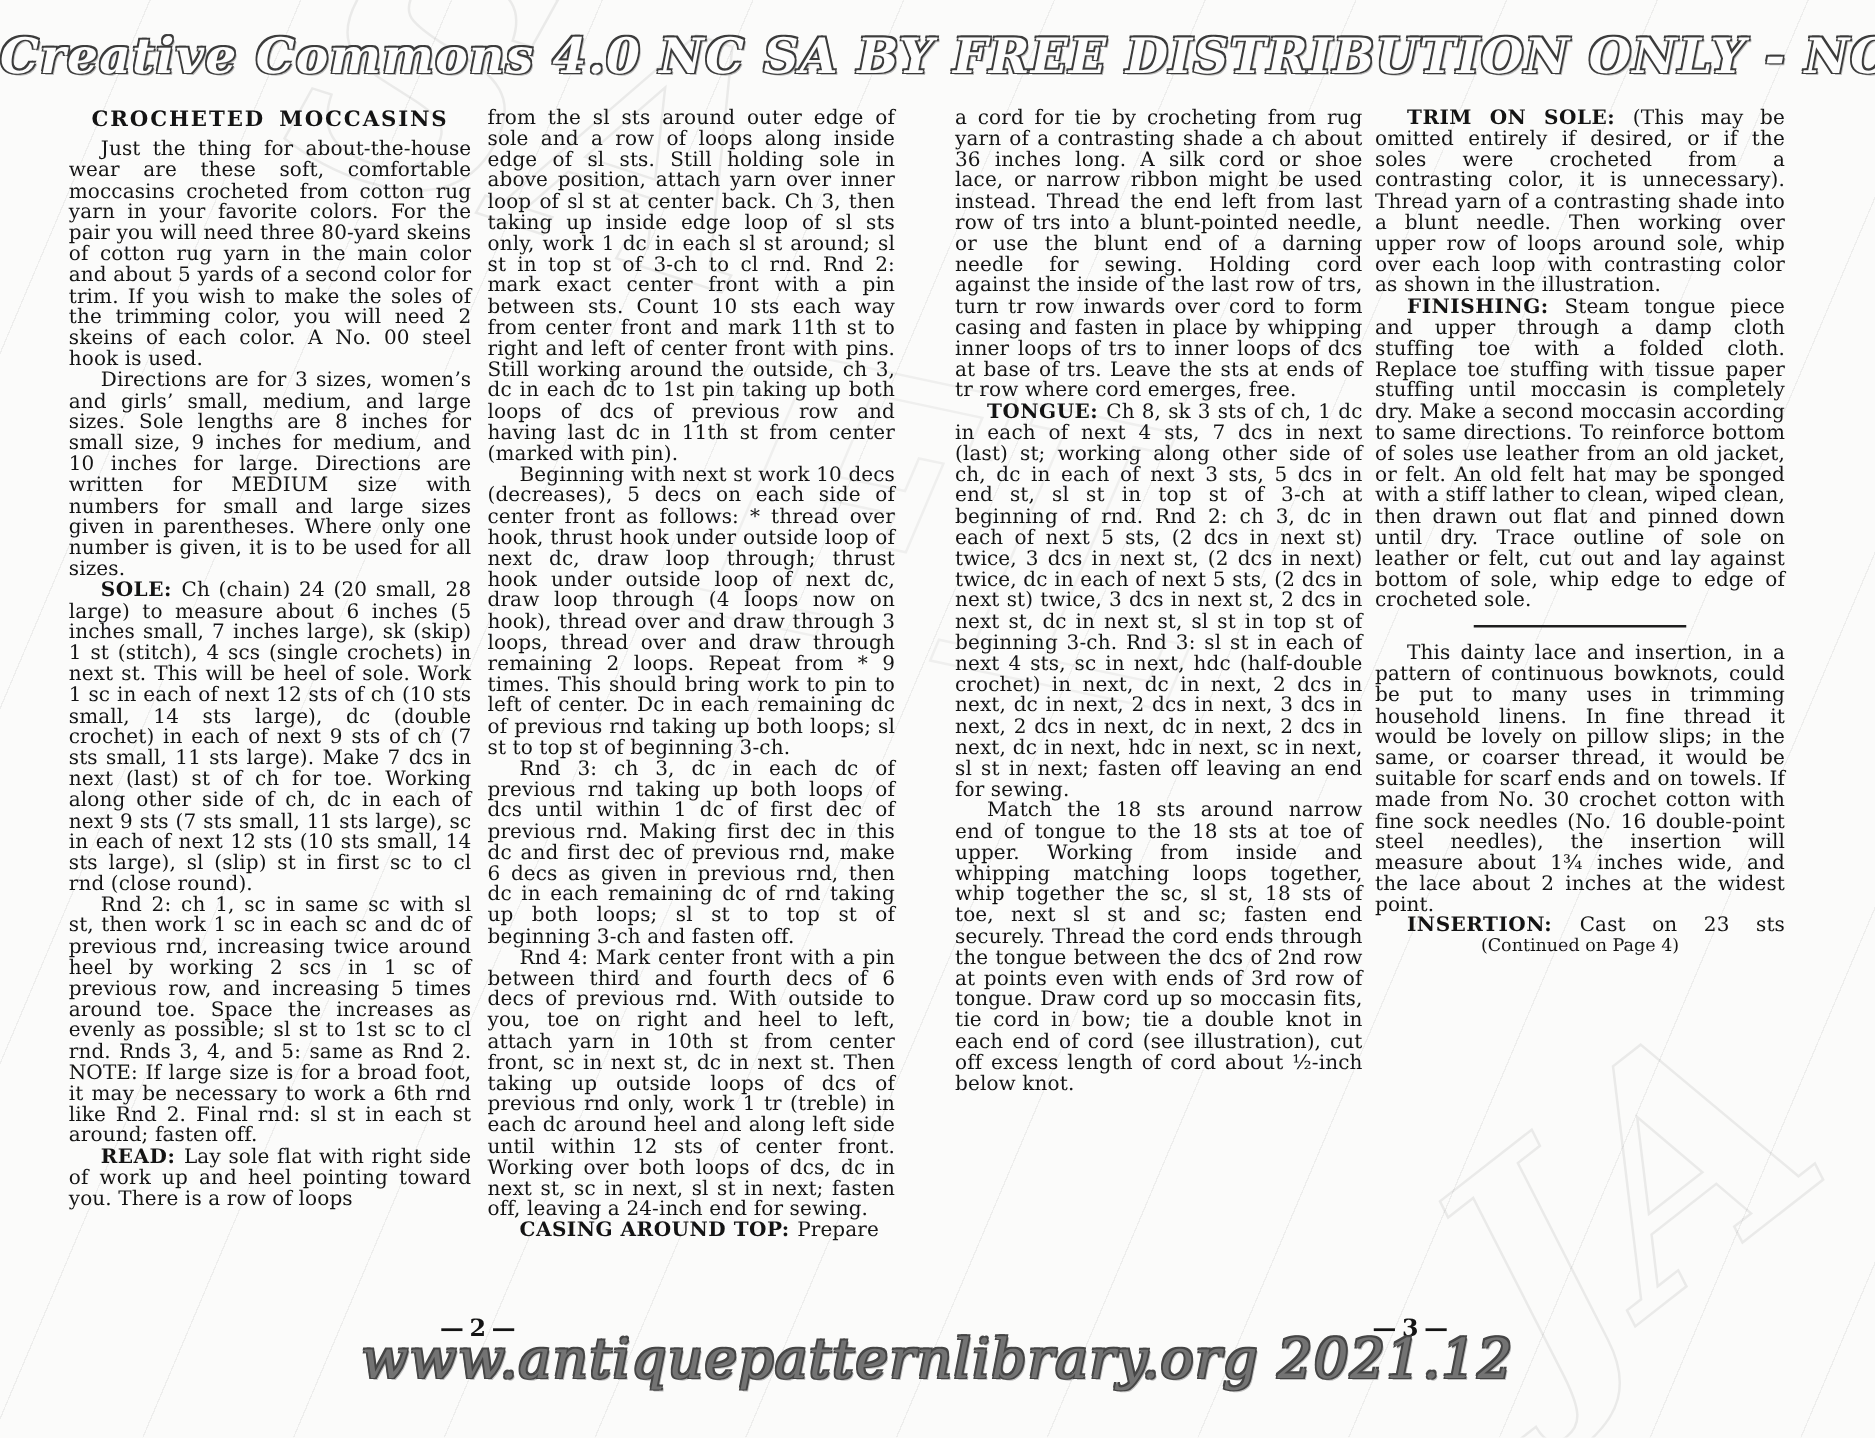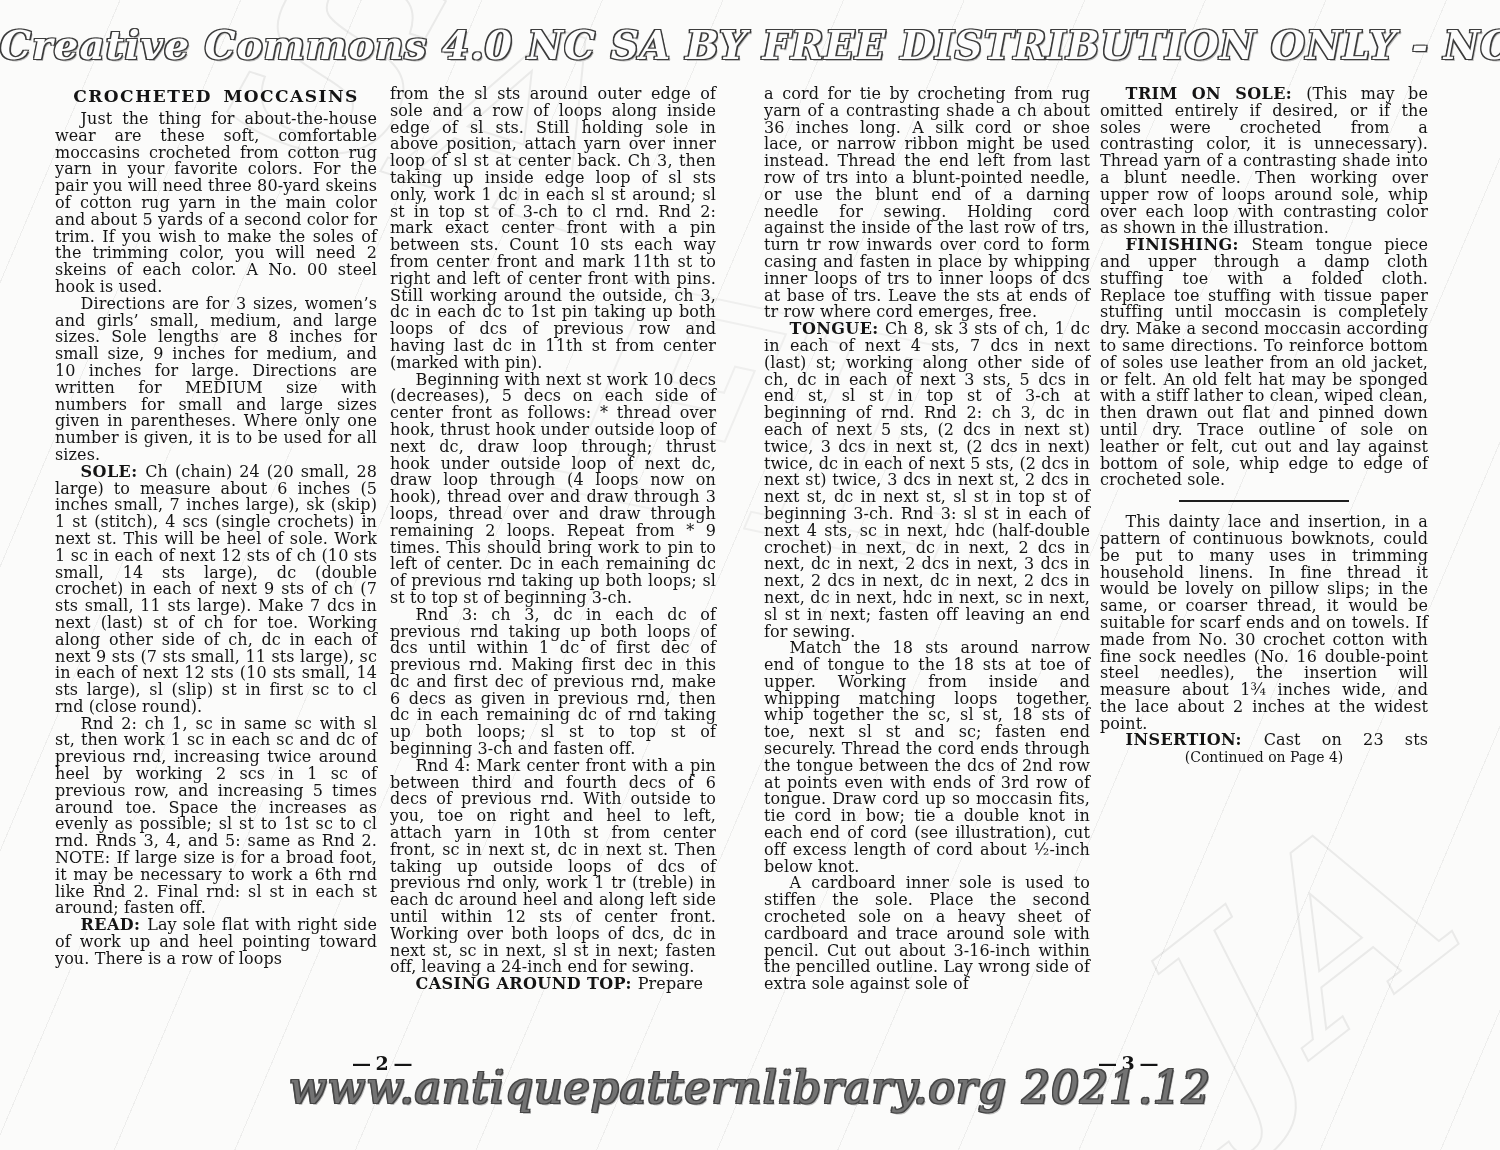--- a/index.html
+++ b/index.html
@@ -120,21 +120,20 @@
       <p class="body-p noindent">from the sl sts around outer edge of sole and a row of loops along inside edge of sl sts.  Still holding sole in above position, attach yarn over inner loop of sl st at center back.  Ch 3, then taking up inside edge loop of sl sts only, work 1 dc in each sl st around; sl st in top st of 3-ch to cl rnd.  Rnd 2: mark exact center front with a pin between sts. Count 10 sts each way from center front and mark 11th st to right and left of center front with pins. Still working around the outside, ch 3, dc in each dc to 1st pin taking up both loops of dcs of previous row and having last dc in 11th st from center (marked with pin).</p>
       <p class="body-p">Beginning with next st work 10 decs (decreases), 5 decs on each side of center front as follows: * thread over hook, thrust hook under outside loop of next dc, draw loop through; thrust hook under outside loop of next dc, draw loop through (4 loops now on hook), thread over and draw through 3 loops, thread over and draw through remaining 2 loops. Repeat from * 9 times. This should bring work to pin to left of center. Dc in each remaining dc of previous rnd taking up both loops; sl st to top st of beginning 3-ch.</p>
       <p class="body-p">Rnd 3: ch 3, dc in each dc of previous rnd taking up both loops of dcs until within 1 dc of first dec of previous rnd. Making first dec in this dc and first dec of previous rnd, make 6 decs as given in previous rnd, then dc in each remaining dc of rnd taking up both loops; sl st to top st of beginning 3-ch and fasten off.</p>
       <p class="body-p">Rnd 4: Mark center front with a pin between third and fourth decs of 6 decs of previous rnd. With outside to you, toe on right and heel to left, attach yarn in 10th st from center front, sc in next st, dc in next st. Then taking up outside loops of dcs of previous rnd only, work 1 tr (treble) in each dc around heel and along left side until within 12 sts of center front. Working over both loops of dcs, dc in next st, sc in next, sl st in next; fasten off, leaving a 24-inch end for sewing.</p>
       <p class="body-p"><strong>CASING AROUND TOP: </strong>Prepare</p>
     </div>
   <div class="col col-3">
       <p class="body-p noindent">a cord for tie by crocheting from rug yarn of a contrasting shade a ch about 36 inches long. A silk cord or shoe lace, or narrow ribbon might be used instead. Thread the end left from last row of trs into a blunt-pointed needle, or use the blunt end of a darning needle for sewing. Holding cord against the inside of the last row of trs, turn tr row inwards over cord to form casing and fasten in place by whipping inner loops of trs to inner loops of dcs at base of trs. Leave the sts at ends of tr row where cord emerges, free.</p>
       <p class="body-p"><strong>TONGUE: </strong>Ch 8, sk 3 sts of ch, 1 dc in each of next 4 sts, 7 dcs in next (last) st; working along other side of ch, dc in each of next 3 sts, 5 dcs in end st, sl st in top st of 3-ch at beginning of rnd. Rnd 2: ch 3, dc in each of next 5 sts, (2 dcs in next st) twice, 3 dcs in next st, (2 dcs in next) twice, dc in each of next 5 sts, (2 dcs in next st) twice, 3 dcs in next st, 2 dcs in next st, dc in next st, sl st in top st of beginning 3-ch. Rnd 3: sl st in each of next 4 sts, sc in next, hdc (half-double crochet) in next, dc in next, 2 dcs in next, dc in next, 2 dcs in next, 3 dcs in next, 2 dcs in next, dc in next, 2 dcs in next, dc in next, hdc in next, sc in next, sl st in next; fasten off leaving an end for sewing.</p>
       <p class="body-p">Match the 18 sts around narrow end of tongue to the 18 sts at toe of upper. Working from inside and whipping matching loops together, whip together the sc, sl st, 18 sts of toe, next sl st and sc; fasten end securely. Thread the cord ends through the tongue between the dcs of 2nd row at points even with ends of 3rd row of tongue. Draw cord up so moccasin fits, tie cord in bow; tie a double knot in each end of cord (see illustration), cut off excess length of cord about ½-inch below knot.</p>
-      <p class="body-p">A cardboard inner sole is used to stiffen the sole. Place the second crocheted sole on a heavy sheet of cardboard and trace around sole with pencil. Cut out about 3-16-inch within the pencilled outline. Lay wrong side of extra sole against sole of</p>
     </div>
   <div class="col col-4">
       <p class="body-p"><strong>TRIM ON SOLE: </strong>(This may be omitted entirely if desired, or if the soles were crocheted from a contrasting color, it is unnecessary). Thread yarn of a contrasting shade into a blunt needle. Then working over upper row of loops around sole, whip over each loop with contrasting color as shown in the illustration.</p>
       <p class="body-p"><strong>FINISHING: </strong>Steam tongue piece and upper through a damp cloth stuffing toe with a folded cloth. Replace toe stuffing with tissue paper stuffing until moccasin is completely dry. Make a second moccasin according to same directions. To reinforce bottom of soles use leather from an old jacket, or felt. An old felt hat may be sponged with a stiff lather to clean, wiped clean, then drawn out flat and pinned down until dry. Trace outline of sole on leather or felt, cut out and lay against bottom of sole, whip edge to edge of crocheted sole.</p>
       <div class="divider"></div>
       <p class="body-p">This dainty lace and insertion, in a pattern of continuous bowknots, could be put to many uses in trimming household linens. In fine thread it would be lovely on pillow slips; in the same, or coarser thread, it would be suitable for scarf ends and on towels. If made from No. 30 crochet cotton with fine sock needles (No. 16 double-point steel needles), the insertion will measure about 1¾ inches wide, and the lace about 2 inches at the widest point.</p>
       <p class="body-p spread"><strong>INSERTION: </strong>Cast on 23 sts</p>
       <div class="center-note">(Continued on Page 4)</div>
     </div>
 </div>

